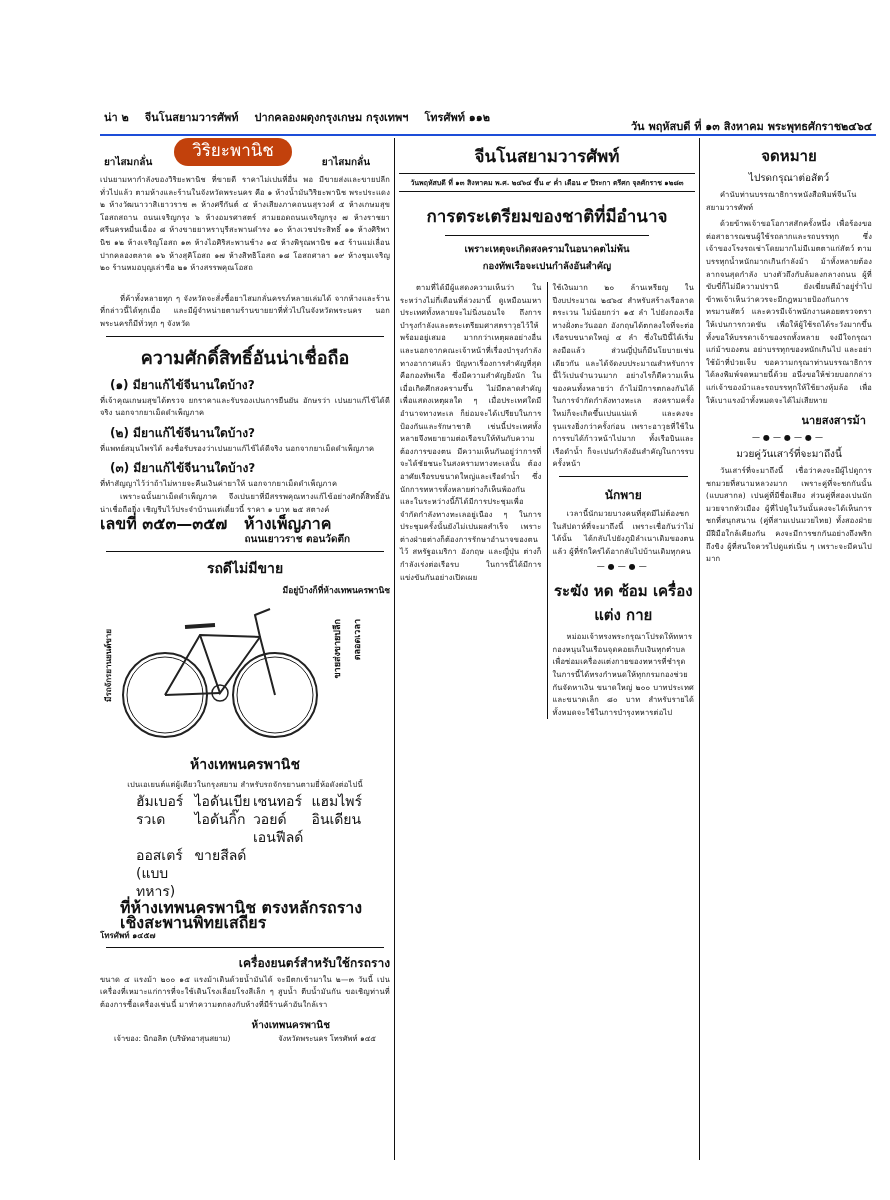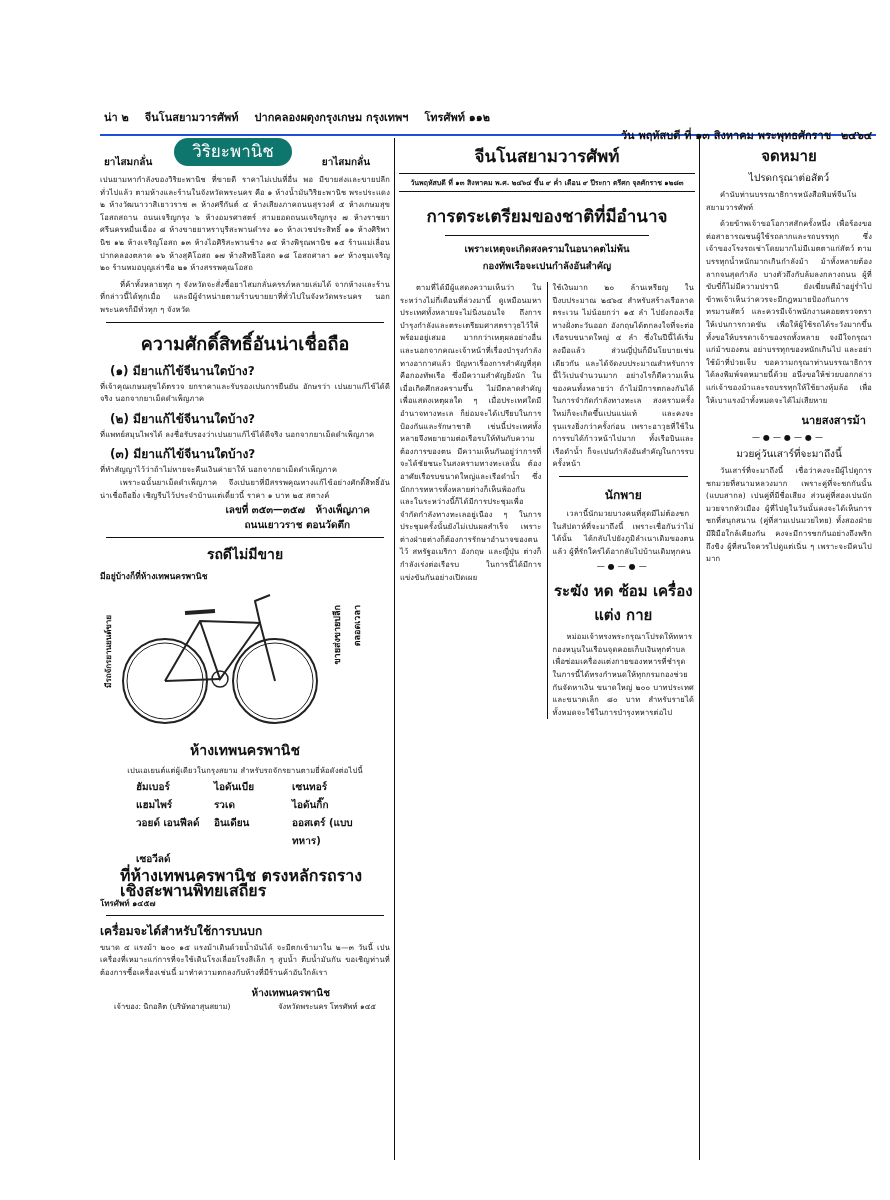--- a/index.html
+++ b/index.html
@@ -1,40 +1,40 @@
 <!DOCTYPE html>
 <html><head>
 <meta charset="utf-8">
 <style>
   html,body{margin:0;padding:0;background:#fff;}
   body{width:890px;height:1200px;position:relative;overflow:hidden;font-family:"DejaVu Sans",sans-serif;color:#111;}
   .page{position:absolute;left:100px;top:100px;width:776px;height:1060px;}
   .masthead{position:absolute;left:0;top:0;width:776px;height:34px;border-bottom:2px solid #1d4ed8;font-size:11px;font-weight:bold;}
   .masthead .l{position:absolute;left:4px;top:8px;display:flex;gap:16px;white-space:nowrap;}
-  .masthead .r{position:absolute;right:4px;top:26px;display:flex;gap:10px;white-space:nowrap;}
+  .masthead .r{position:absolute;right:4px;top:17px;display:flex;white-space:nowrap;}
   .col{position:absolute;top:38px;bottom:0;overflow:hidden;}
   .col1{left:0;width:290px;}
   .col2{left:294px;width:304px;border-left:1.5px solid #111;border-right:1.5px solid #111;}
   .col3{left:602px;width:174px;}
   .body-text{font-size:7.5px;line-height:12.6px;text-align:justify;letter-spacing:0.2px;}
-  .t-center{text-align:left;}
+  .t-center{text-align:right;}
   .hr{border-top:1.5px solid #111;margin:5px 6px;}
   .hr-thin{border-top:1px solid #111;margin:4px 50px;}
   .orn{text-align:center;font-size:8px;letter-spacing:3px;margin:4px 0;}
   
   .ad-head{position:relative;height:36px;}
   .ad-head .side{position:absolute;top:16px;font-size:10px;font-weight:bold;}
-  .ad-head .logo{position:absolute;left:74px;top:0;width:118px;height:28px;background:#0f766e;color:#fff;border-radius:14px;font-family:Liberation Serif, serif;font-size:17px;text-align:center;line-height:28px;}
+  .ad-head .logo{position:absolute;left:74px;top:0;width:118px;height:28px;background:#c2410c;color:#fff;border-radius:14px;font-family:Liberation Mono, monospace;font-size:17px;text-align:center;line-height:28px;}
   .h-big{font-size:18px;font-weight:bold;text-align:center;margin:6px 0 2px;font-family:"DejaVu Serif",serif;}
   .h-item{font-size:12px;font-weight:bold;margin:3px 0 1px 10px;}
   .h-med{font-size:14px;font-weight:bold;text-align:center;margin:4px 0;}
   .bike{position:relative;height:150px;margin:2px 0;}
   .bike svg{position:absolute;left:20px;top:6px;}
   .vert{position:absolute;writing-mode:vertical-rl;transform:rotate(180deg);font-size:8px;font-weight:bold;}
-  .brand-grid{display:grid;grid-template-columns:1fr 1fr 1fr;font-size:10px;line-height:18px;padding:0 20px 0 36px;font-weight:bold;}
+  .brand-grid{display:grid;grid-template-columns:1fr 1fr 1fr 1fr;font-size:14px;line-height:18px;padding:0 20px 0 36px;}
   
   .paper-title{font-size:17px;font-weight:bold;text-align:center;margin:4px 0 4px;}
   .dateline{font-size:7px;font-weight:bold;text-align:center;border-top:1.5px solid #111;border-bottom:1.5px solid #111;margin:0 4px;padding:3px 0;white-space:nowrap;overflow:hidden;}
   .lead-title{font-size:17px;font-weight:bold;text-align:center;margin:10px 0 6px;}
   .sub{font-size:9.5px;font-weight:bold;text-align:center;line-height:17px;}
   .two{display:flex;margin-top:8px;}
   .two > div{flex:1;padding:0 5px;}
   .two > div:first-child{border-right:1px solid #111;}
   .box-title{font-size:12px;font-weight:bold;text-align:center;margin:8px 0 4px;}
   
@@ -62,35 +62,35 @@
 
   <div class="col col1">
 
     <div>
       <div class="ad-head">
         <span class="side" style="left:4px">ยาไสมกลั่น</span>
         <div class="logo">วิริยะพานิช</div>
         <span class="side" style="right:20px">ยาไสมกลั่น</span>
       </div>
       <div class="body-text">เปนยามหากำลังของวิริยะพานิช ที่ขายดี ราคาไม่เปนที่อื่น พอ มีขายส่งและขายปลีกทั่วไปแล้ว ตามห้างและร้านในจังหวัดพระนคร คือ ๑ ห้างน้ำมันวิริยะพานิช พระประแดง ๒ ห้างวัฒนาวาสิเยาวราช ๓ ห้างศรีกันต์ ๔ ห้างเสียงภาคถนนสุรวงศ์ ๕ ห้างเกษมสุขโอสถสถาน ถนนเจริญกรุง ๖ ห้างอมรศาสตร์ สามยอดถนนเจริญกรุง ๗ ห้างราชยาศรีนครหมื่นเฉื่อง ๘ ห้างขายยาหราบุรีสะพานดำรง ๑๐ ห้างเวชประสิทธิ์ ๑๑ ห้างศิริพานิช ๑๒ ห้างเจริญโอสถ ๑๓ ห้างไอศิริสะพานช้าง ๑๔ ห้างพิรุณพานิช ๑๕ ร้านแม่เลื่อนปากคลองตลาด ๑๖ ห้างสุคิโอสถ ๑๗ ห้างสิทธิโอสถ ๑๘ โอสถศาลา ๑๙ ห้างชุมเจริญ ๒๐ ร้านหมอบุญเล่าซือ ๒๑ ห้างสรรพคุณโอสถ</div>
-      <div class="body-text" style="text-indent:20px;margin-top:4px">ที่ค้าทั้งหลายทุก ๆ จังหวัดจะสั่งซื้อยาไสมกลั่นครรภ์หลายเล่มได้ จากห้างและร้านที่กล่าวนี้ได้ทุกเมื่อ และมีผู้จำหน่ายตามร้านขายยาที่ทั่วไปในจังหวัดพระนคร นอกพระนครก็มีทั่วทุก ๆ จังหวัด</div>
+      <div class="body-text" style="text-indent:20px;margin-top:18px">ที่ค้าทั้งหลายทุก ๆ จังหวัดจะสั่งซื้อยาไสมกลั่นครรภ์หลายเล่มได้ จากห้างและร้านที่กล่าวนี้ได้ทุกเมื่อ และมีผู้จำหน่ายตามร้านขายยาที่ทั่วไปในจังหวัดพระนคร นอกพระนครก็มีทั่วทุก ๆ จังหวัด</div>
     </div>
 
     <div class="hr"></div>
 
     <div>
       <div class="h-big">ความศักดิ์สิทธิ์อันน่าเชื่อถือ</div>
       <div class="h-item">(๑) มียาแก้ไข้จีนานใดบ้าง?</div>
       <div class="body-text">ที่เจ้าคุณเกษมสุขได้ตรวจ ยกราคาและรับรองเปนการยืนยัน อักษรว่า เปนยาแก้ไข้ได้ดีจริง นอกจากยาเม็ดดำเพ็ญภาค</div>
       <div class="h-item">(๒) มียาแก้ไข้จีนานใดบ้าง?</div>
       <div class="body-text">ที่แพทย์สมุนไพรได้ ลงชื่อรับรองว่าเปนยาแก้ไข้ได้ดีจริง นอกจากยาเม็ดดำเพ็ญภาค</div>
       <div class="h-item">(๓) มียาแก้ไข้จีนานใดบ้าง?</div>
       <div class="body-text">ที่ทำสัญญาไว้ว่าถ้าไม่หายจะคืนเงินค่ายาให้ นอกจากยาเม็ดดำเพ็ญภาค</div>
       <div class="body-text" style="text-indent:20px">เพราะฉนั้นยาเม็ดดำเพ็ญภาค จึงเปนยาที่มีสรรพคุณทางแก้ไข้อย่างศักดิ์สิทธิ์อันน่าเชื่อถือยิ่ง เชิญรีบไว้ประจำบ้านแต่เดี๋ยวนี้ ราคา ๑ บาท ๒๕ สตางค์</div>
-      <div style="font-size:10px;font-weight:bold;text-align:right;padding-right:20px;line-height:16px">
+      <div style="font-size:16px;font-weight:bold;padding-right:20px;line-height:16px">
         <span>เลขที่ ๓๕๓—๓๕๗</span>
         &nbsp;&nbsp;<span>ห้างเพ็ญภาค</span>
       </div>
       <div style="font-size:10px;font-weight:bold;text-align:right;padding-right:40px;line-height:14px">ถนนเยาวราช ตอนวัดตึก</div>
     </div>
 
     <div class="hr"></div>
 
     <div>
       <div class="h-med">รถดีไม่มีขาย</div>
@@ -119,30 +119,30 @@
       <div class="brand-grid">
         <span>ฮัมเบอร์</span>
         <span>ไอดันเบีย</span>
         <span>เซนทอร์</span>
         <span>แฮมไพร์</span>
         <span>รวเด</span>
         <span>ไอดันกิ๊ก</span>
         <span>วอยด์ เอนฟีลด์</span>
         <span>อินเดียน</span>
         <span>ออสเตร์ (แบบทหาร)</span>
-        <span>เซอวีลด์</span>
+        <span>ขายสีลด์</span>
       </div>
       <div style="font-size:16px;font-weight:bold;padding-left:20px;line-height:15px">ที่ห้างเทพนครพานิช ตรงหลักรถราง เชิงสะพานพิทยเสถียร</div>
       <div style="font-size:8px;font-weight:bold;line-height:12px">โทรศัพท์ ๑๔๕๗</div>
     </div>
 
     <div class="hr"></div>
 
     <div>
-      <div class="t-center" style="font-size:12px;font-weight:bold;margin:2px 0">เครื่อมจะได์สำหรับใช้การบนบก</div>
+      <div class="t-center" style="font-size:12px;font-weight:bold;margin:2px 0">เครื่องยนตร์สำหรับใช้กรถราง</div>
       <div class="body-text">ขนาด ๔ แรงม้า ๒๐๐ ๑๕ แรงม้าเดินด้วยน้ำมันได้ จะมีตกเข้ามาใน ๒—๓ วันนี้ เปนเครื่องที่เหมาะแก่การที่จะใช้เดินโรงเลื่อยโรงสีเล็ก ๆ สูบน้ำ ตีบน้ำมันกัน ขอเชิญท่านที่ต้องการซื้อเครื่องเช่นนี้ มาทำความตกลงกับห้างที่มีร้านค้าอันใกล้เรา</div>
       <div style="font-size:10px;font-weight:bold;text-align:right;padding-right:60px;margin-top:6px">ห้างเทพนครพานิช</div>
       <div style="font-size:7.5px;display:flex;justify-content:space-between;padding:0 14px">
         <span>เจ้าของ: นิกอลิต (บริษัทอาสุนสยาม)</span>
         <span>จังหวัดพระนคร โทรศัพท์ ๑๔๕</span>
       </div>
     </div>
   </div>
 
   <div class="col col2">

